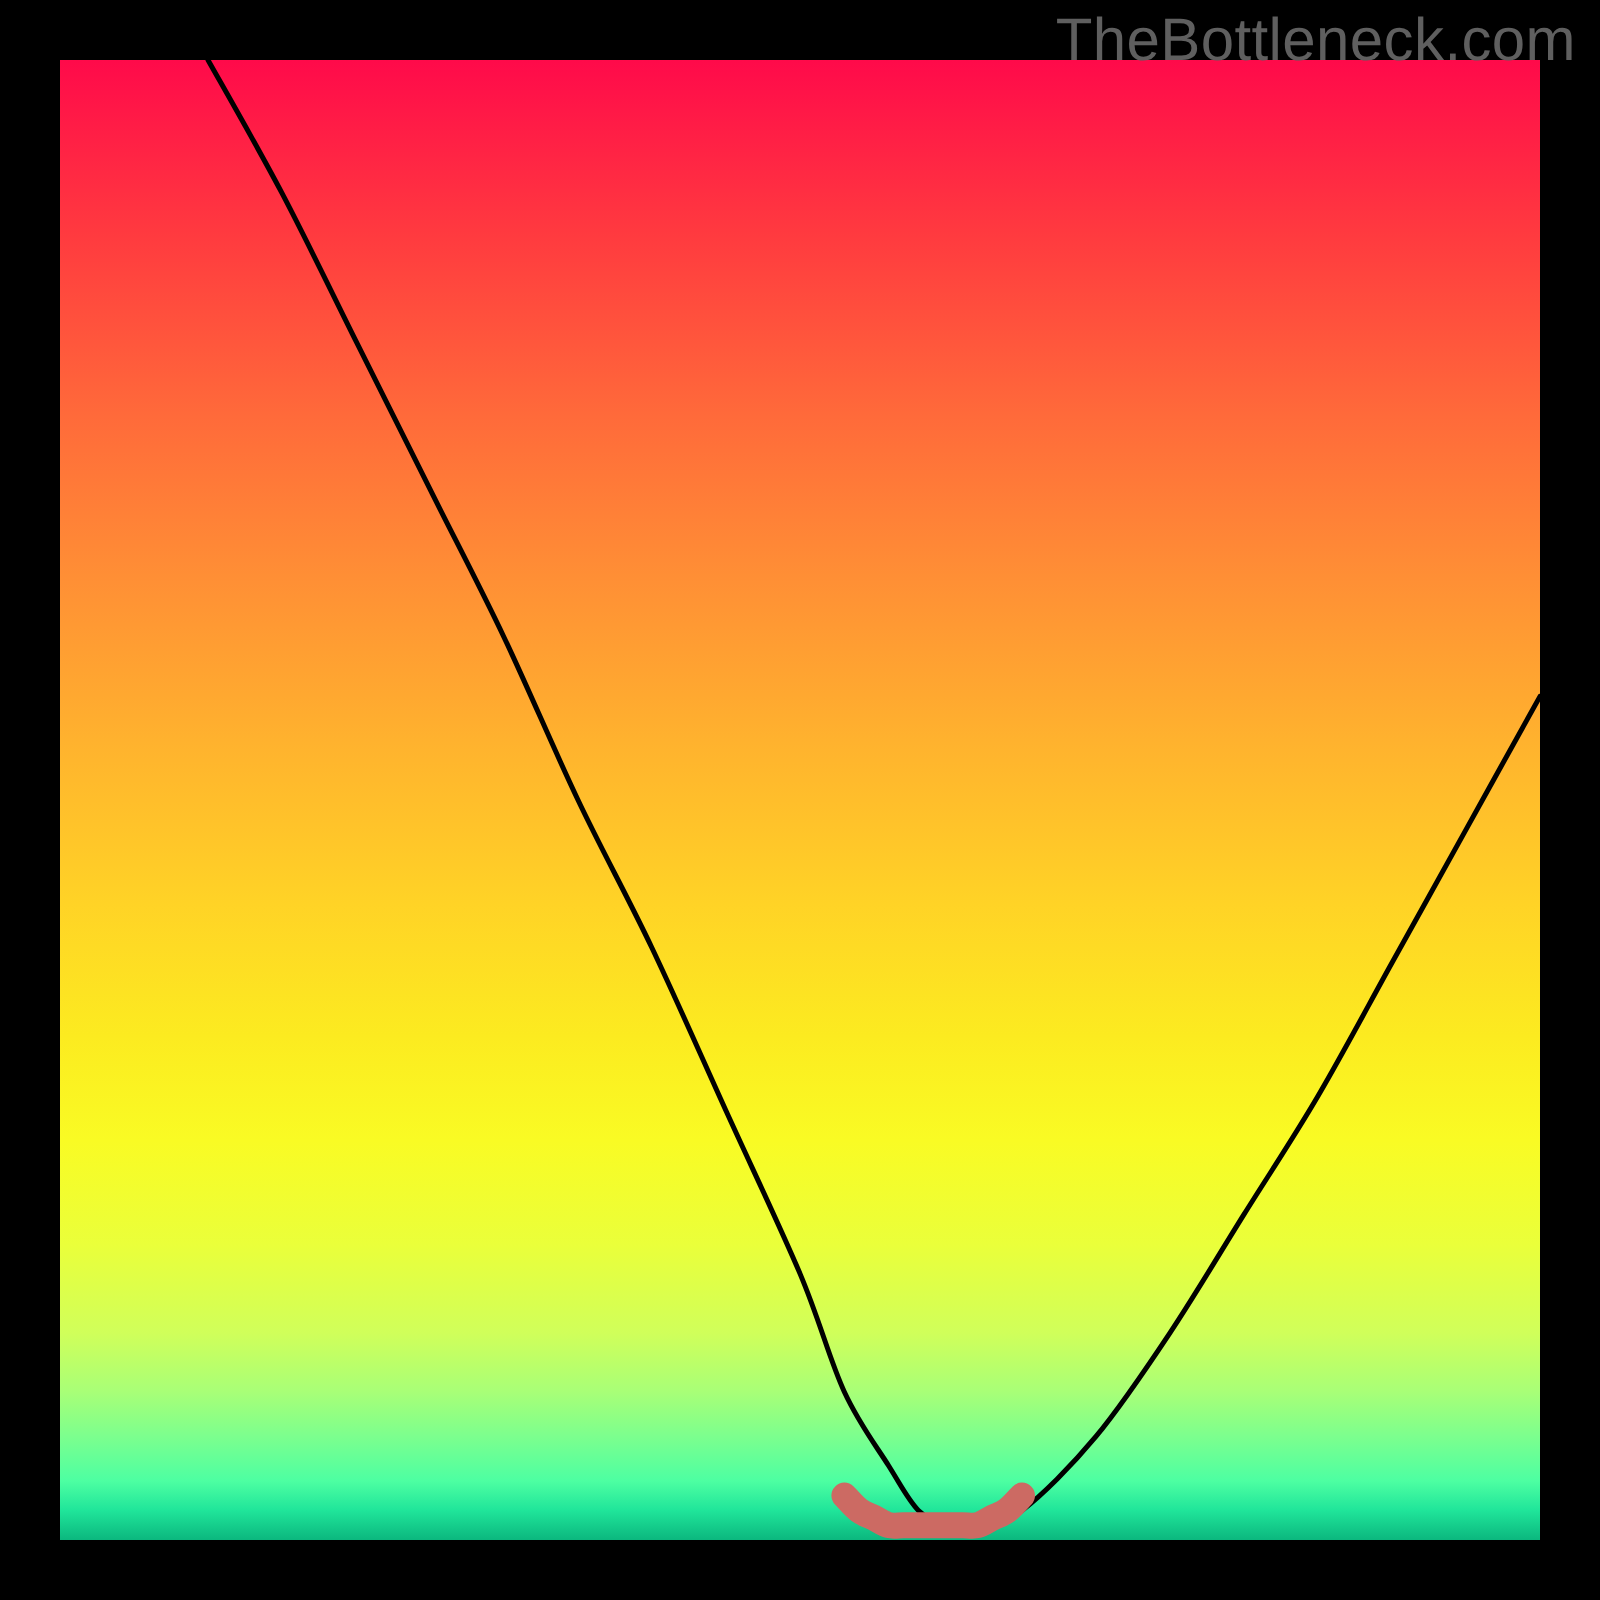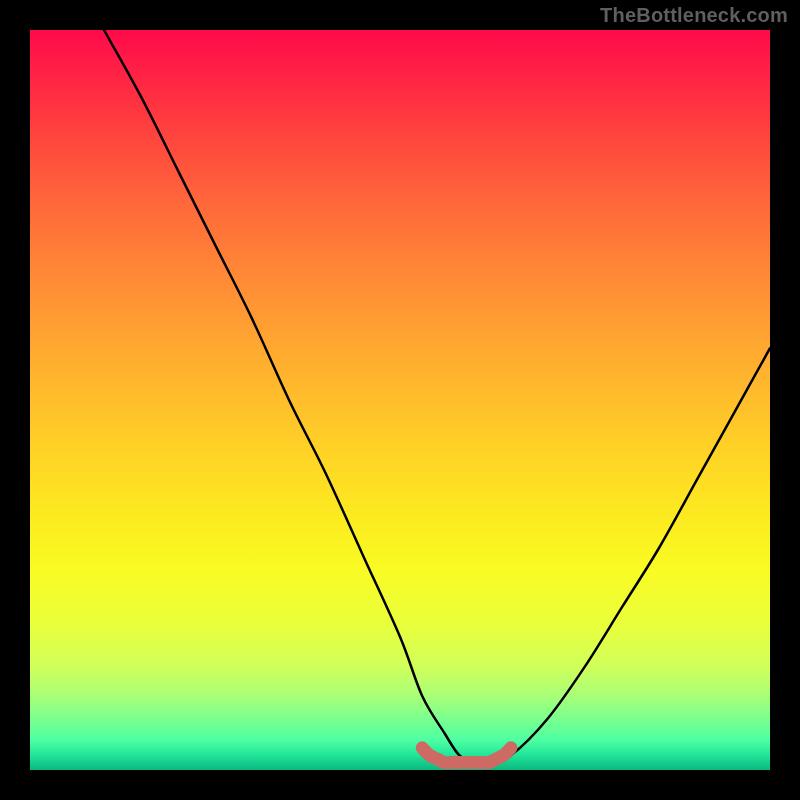--- a/index.html
+++ b/index.html
@@ -8,22 +8,22 @@
     position: relative;
     width: 800px;
     height: 800px;
     background: #000;
   }
   .watermark {
     position: absolute;
     top: 4px;
     right: 12px;
     font-family: Arial, Helvetica, sans-serif;
-    font-size: 20px;
-    font-weight: bold;
+    font-size: 30px;
+    font-weight: normal;
     color: #5f5f5f;
     letter-spacing: 0.2px;
     z-index: 10;
   }
   .plot-area {
     position: absolute;
     left: 30px;
     top: 30px;
     width: 740px;
     height: 740px;

